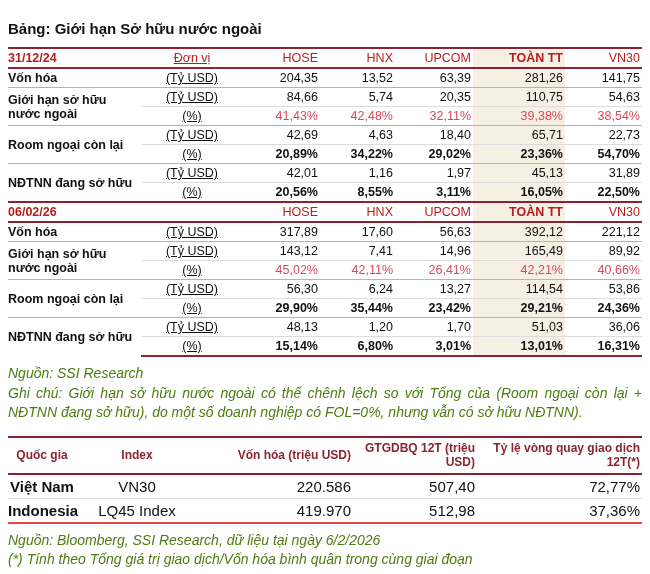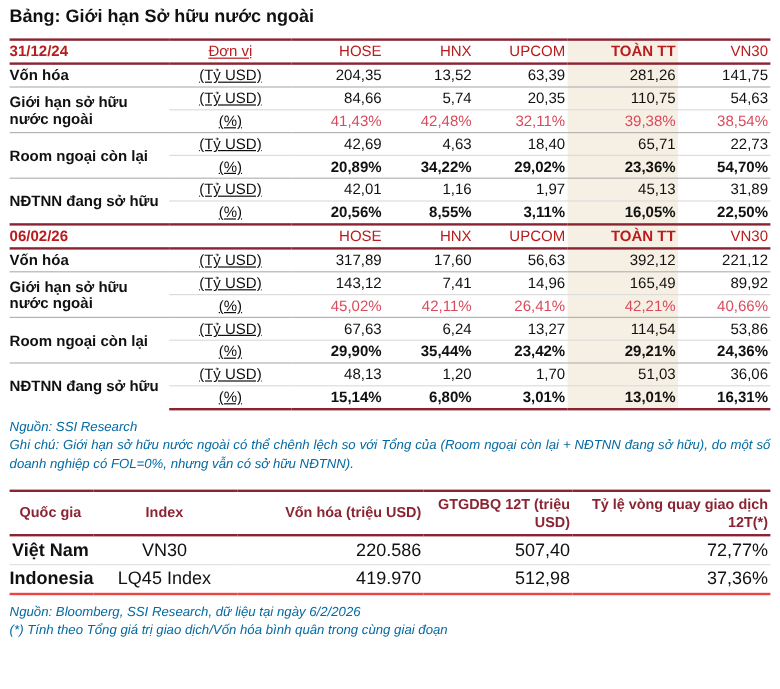--- a/index.html
+++ b/index.html
@@ -2,21 +2,21 @@
 <html><head>
 <meta charset="utf-8">
 <style>
   * { box-sizing: border-box; }
   html, body { margin: 0; padding: 0; }
   body {
     width: 650px; height: 574px; overflow: hidden;
     background: #ffffff; color: #111;
     font-family: "Liberation Sans", sans-serif;
   }
-  .page { padding: 3px 8px 0 8px; }
+  .page { padding: 18px 8px 0 8px; }
   .title { font-size: 15px; font-weight: bold; color: #111; margin: 2px 0 0 0; }
 
   
   table.t1 { border-collapse: collapse; width: 634px; table-layout: fixed; margin-top: 10px; }
   table.t1 td {
     font-size: 12.5px; padding: 2px 2px; height: 17.5px;
     vertical-align: middle; white-space: nowrap;
   }
   .t1 .lab  { font-weight: bold; text-align: left; padding-left: 0; white-space: normal; }
   .t1 .unit { text-align: center; text-decoration: underline; }
@@ -28,21 +28,21 @@
   .t1 tr.sec td.lab { font-weight: bold; }
   .t1 tr.sec td.tt  { font-weight: bold; }
   .t1 tr.g td   { border-top: 1px solid #b3b3b3; }
   .t1 tr.sub td { border-top: 1px solid #dcdcdc; }
   .t1 tr.end td { border-bottom: 2px solid #8a2432; }
   .t1 td.red  { color: #d94a5c; }
   .t1 td.bold { font-weight: bold; }
   col.hl { background: #f6efe3; }
 
   
-  .notes { font-style: italic; font-size: 11px; line-height: 1.4; color: #0369a1;
+  .notes { font-style: italic; font-size: 14px; line-height: 1.4; color: #4d7c0f;
            width: 634px; margin-top: 7px; }
   .notes .just { text-align: justify; }
 
   
   table.t2 { border-collapse: collapse; width: 634px; table-layout: fixed; margin-top: 13px; }
   .t2 th {
     color: #8a2432; font-size: 12px; font-weight: bold;
     border-top: 2px solid #8a2432; border-bottom: 2px solid #8a2432;
     padding: 3px 2px; vertical-align: middle; line-height: 1.2;
   }
@@ -174,21 +174,21 @@
       <td class="unit">(%)</td>
       <td class="v red">45,02%</td>
       <td class="v red">42,11%</td>
       <td class="v red">26,41%</td>
       <td class="v red">42,21%</td>
       <td class="v red">40,66%</td>
     </tr>
     <tr class="g">
       <td class="lab" rowspan="2">Room ngoại còn lại</td>
       <td class="unit">(Tỷ USD)</td>
-      <td class="v">67,63</td>
+      <td class="v">56,30</td>
       <td class="v">6,24</td>
       <td class="v">13,27</td>
       <td class="v">114,54</td>
       <td class="v">53,86</td>
     </tr>
     <tr class="sub">
       <td class="unit">(%)</td>
       <td class="v bold">29,90%</td>
       <td class="v bold">35,44%</td>
       <td class="v bold">23,42%</td>

